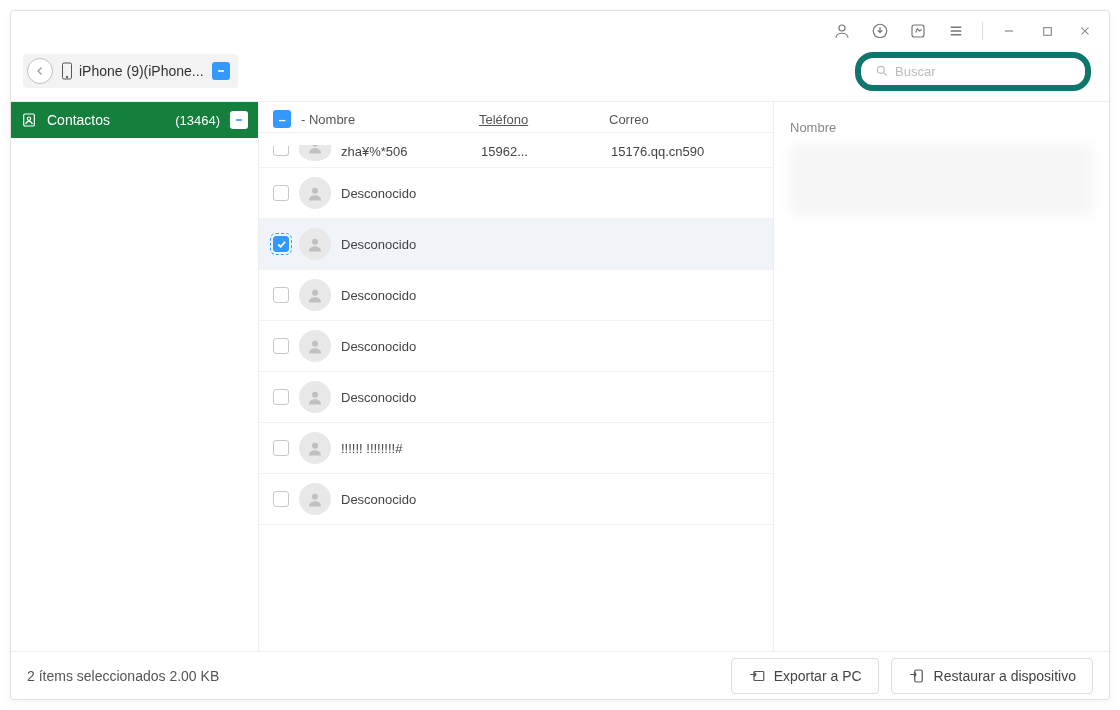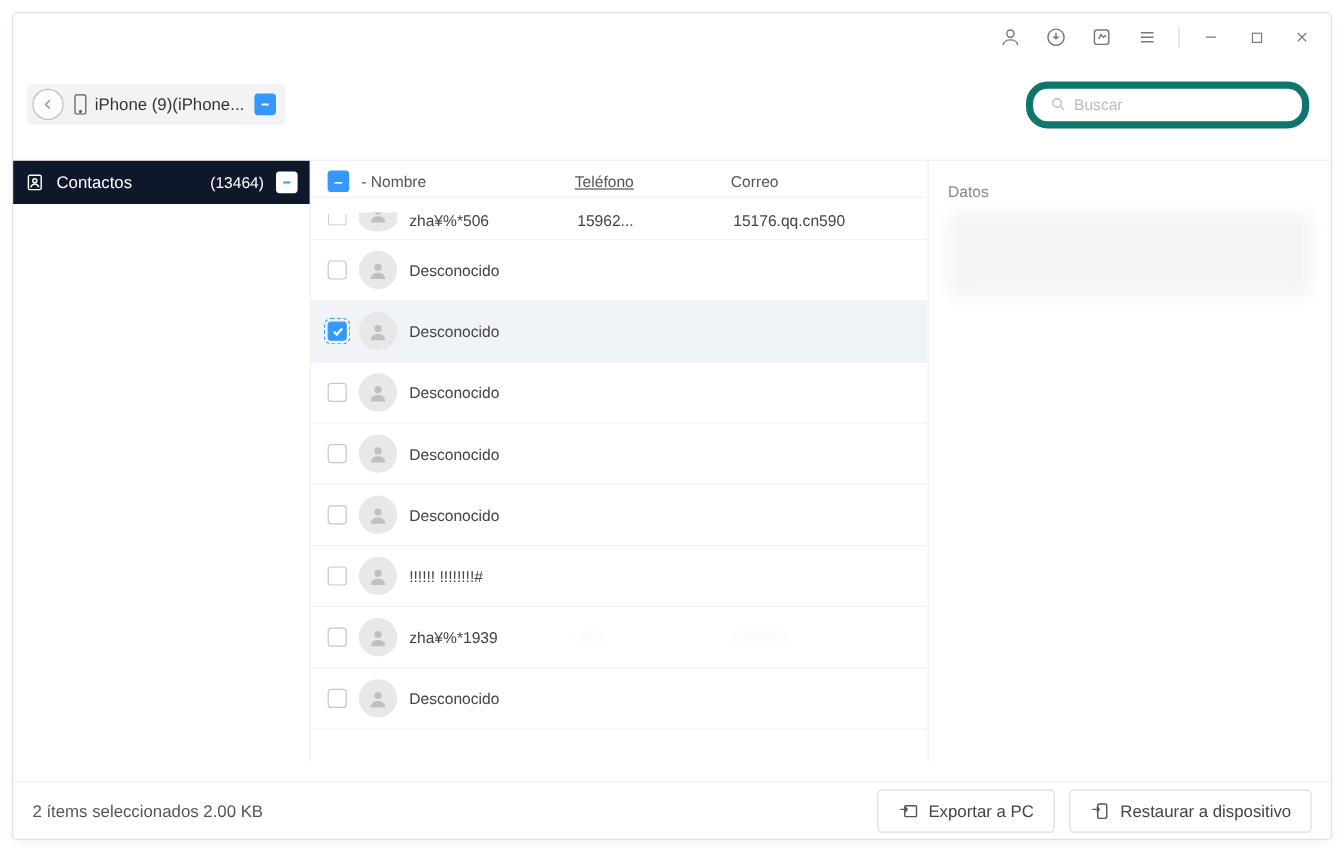--- a/index.html
+++ b/index.html
@@ -1,35 +1,35 @@
 <!DOCTYPE html>
 <html><head>
 <meta charset="utf-8">
 <style>
   * { box-sizing: border-box; margin: 0; padding: 0; font-family: -apple-system, BlinkMacSystemFont, "Segoe UI", Arial, sans-serif; }
   body { background: #fff; width: 1120px; height: 710px; overflow: hidden; position: relative; }
-  .window { position: absolute; top: 10px; left: 10px; right: 10px; bottom: 10px; border: 1px solid #e2e2e2; border-radius: 4px; background: #fff; display: flex; flex-direction: column; box-shadow: 0 2px 8px rgba(0,0,0,0.05); gap: 16px; }
+  .window { position: absolute; top: 10px; left: 10px; right: 10px; bottom: 10px; border: 1px solid #e2e2e2; border-radius: 4px; background: #fff; display: flex; flex-direction: column; box-shadow: 0 2px 8px rgba(0,0,0,0.05); }
   .titlebar { height: 40px; display: flex; justify-content: flex-end; align-items: center; padding: 0 8px; gap: 6px; }
   .titlebar .ticon { width: 32px; height: 32px; display: flex; align-items: center; justify-content: center; color: #666; cursor: pointer; border-radius: 3px; }
   .titlebar .sep { width: 1px; height: 18px; background: #ddd; margin: 0 4px; }
 
   .locbar { height: 50px; display: flex; align-items: center; padding: 0 18px 10px 12px; gap: 8px; }
   .locbar-left { display: flex; align-items: center; background: #f3f3f4; border-radius: 4px; padding: 4px 8px 4px 4px; gap: 8px; }
   .back-btn { width: 26px; height: 26px; border: 1.5px solid #bfbfbf; border-radius: 50%; display: flex; align-items: center; justify-content: center; color: #888; cursor: pointer; background: #fff; }
   .device { display: flex; align-items: center; gap: 6px; font-size: 14px; color: #333; max-width: 150px; white-space: nowrap; overflow: hidden; text-overflow: ellipsis; }
   .collapse-toggle { width: 18px; height: 18px; background: #3399ff; border-radius: 3px; display: flex; align-items: center; justify-content: center; color: #fff; cursor: pointer; flex-shrink: 0; }
   .locbar .spacer { flex: 1; }
   .search { display: flex; align-items: center; gap: 6px; border: 6px solid #0f766e; border-radius: 18px; padding: 6px 14px; color: #aaa; min-width: 150px; }
   .search input { border: none; outline: none; font-size: 13px; color: #555; flex: 1; background: transparent; }
   .search input::placeholder { color: #bbb; }
 
   .body { flex: 1; display: flex; min-height: 0; border-top: 1px solid #eee; }
   .sidebar { width: 248px; border-right: 1px solid #eee; display: flex; flex-direction: column; }
   .sidebar-header { padding: 14px 12px 10px; font-size: 14px; color: #888; }
-  .sidebar-item { display: flex; align-items: center; padding: 9px 10px; font-size: 14px; background: #0f172a; color: #fff; cursor: pointer; gap: 10px; }
+  .sidebar-item { display: flex; align-items: center; padding: 9px 10px; font-size: 14px; background: #15803d; color: #fff; cursor: pointer; gap: 10px; }
   .sidebar-item .lbl { flex: 1; }
   .sidebar-item .count { font-size: 13px; }
   .sidebar-item .collapse-toggle.light { background: #fff; color: #3399ff; }
 
   .main { flex: 1; display: flex; min-width: 0; }
   .contact-pane { flex: 1; display: flex; flex-direction: column; min-width: 0; border-right: 1px solid #eee; }
   .cols { display: flex; align-items: center; padding: 8px 14px 4px; gap: 10px; font-size: 13px; color: #555; border-bottom: 1px solid #f2f2f2; }
   .col-check { width: 18px; height: 18px; background: #3399ff; border-radius: 3px; display: flex; align-items: center; justify-content: center; color: #fff; cursor: pointer; font-weight: bold; font-size: 13px; }
   .col-name { width: 168px; }
   .col-phone { width: 120px; text-decoration: underline; }
@@ -253,41 +253,29 @@
               <div class="r-mail "></div>
             </div>
             <div class="row">
               <div class="chk "></div>
               <div class="avatar">
                 <svg viewBox="0 0 24 24">
                   <circle cx="12" cy="9" r="4"></circle>
                   <path d="M4 22c0-5 4-7 8-7s8 2 8 7z"></path>
                 </svg>
               </div>
-              <div class="r-name">zha¥%*1939</div>
-              <div class="r-phone blur">·····</div>
-              <div class="r-mail blur">··········</div>
-            </div>
-            <div class="row">
-              <div class="chk "></div>
-              <div class="avatar">
-                <svg viewBox="0 0 24 24">
-                  <circle cx="12" cy="9" r="4"></circle>
-                  <path d="M4 22c0-5 4-7 8-7s8 2 8 7z"></path>
-                </svg>
-              </div>
               <div class="r-name">Desconocido</div>
               <div class="r-phone "></div>
               <div class="r-mail "></div>
             </div>
           </div>
       </div>
 
       <div class="detail">
-        <div>Datos</div>
+        <div>Nombre</div>
         <div class="detail-blur"></div>
       </div>
     </div>
   </div>
 
   <div class="footer">
     <div>2 ítems seleccionados 2.00 KB</div>
     <div class="spacer"></div>
     <div class="btn">
       <svg viewBox="0 0 24 24" stroke-width="1.6">

